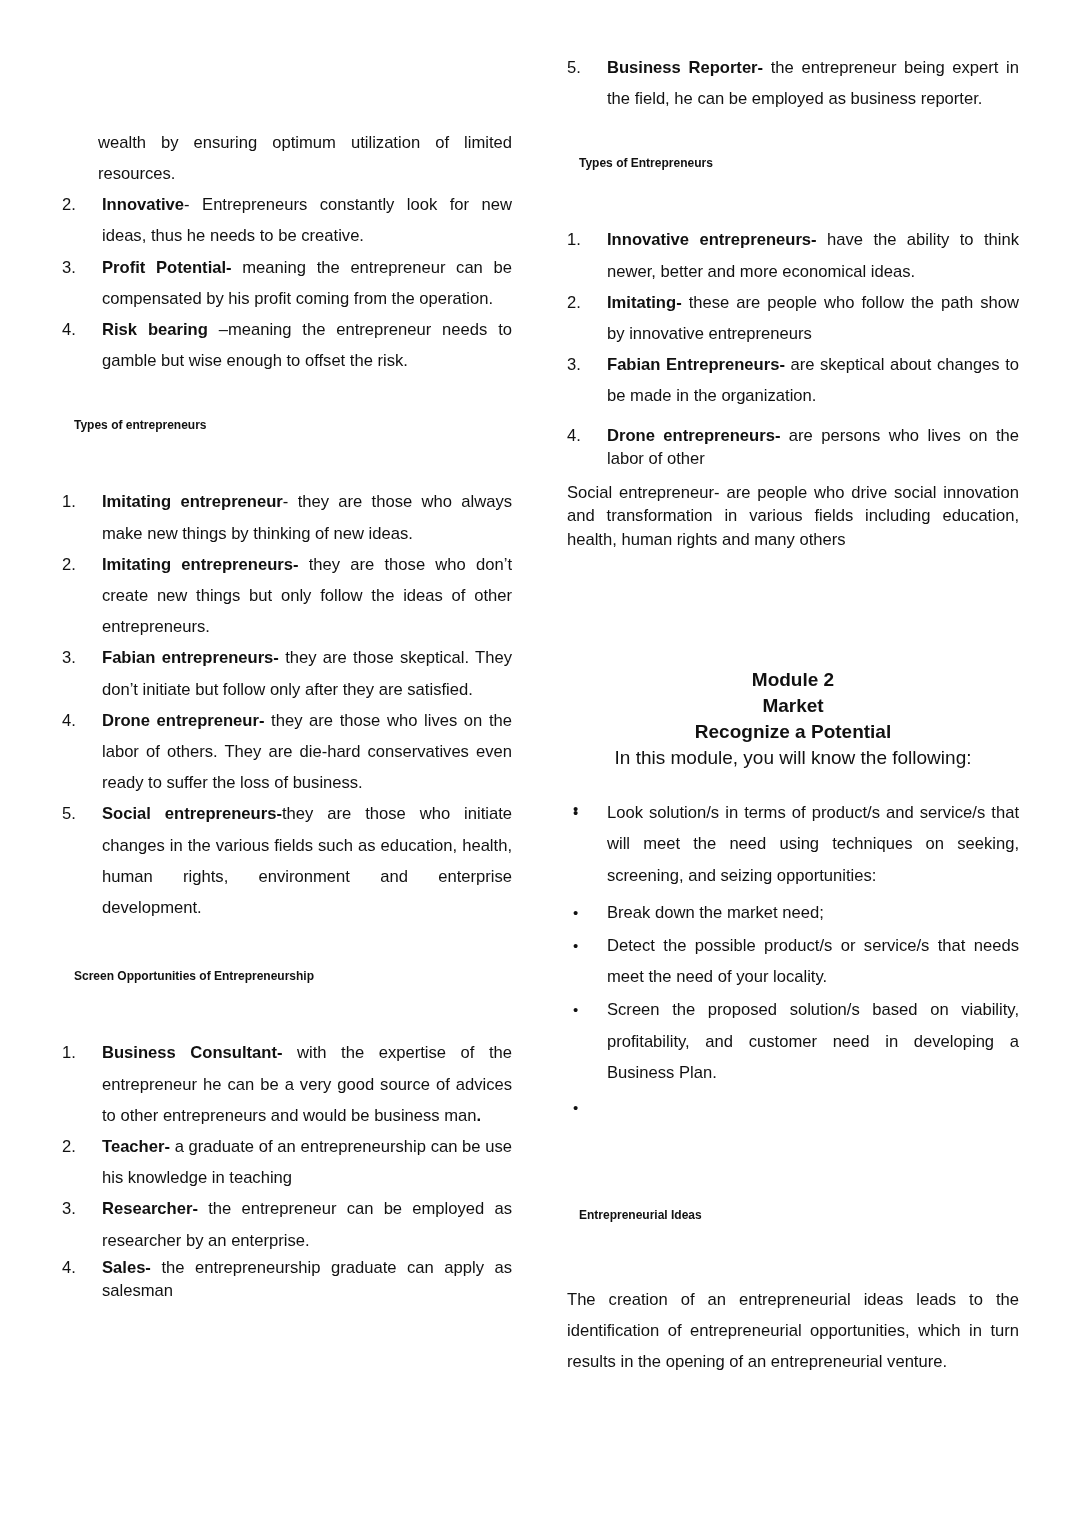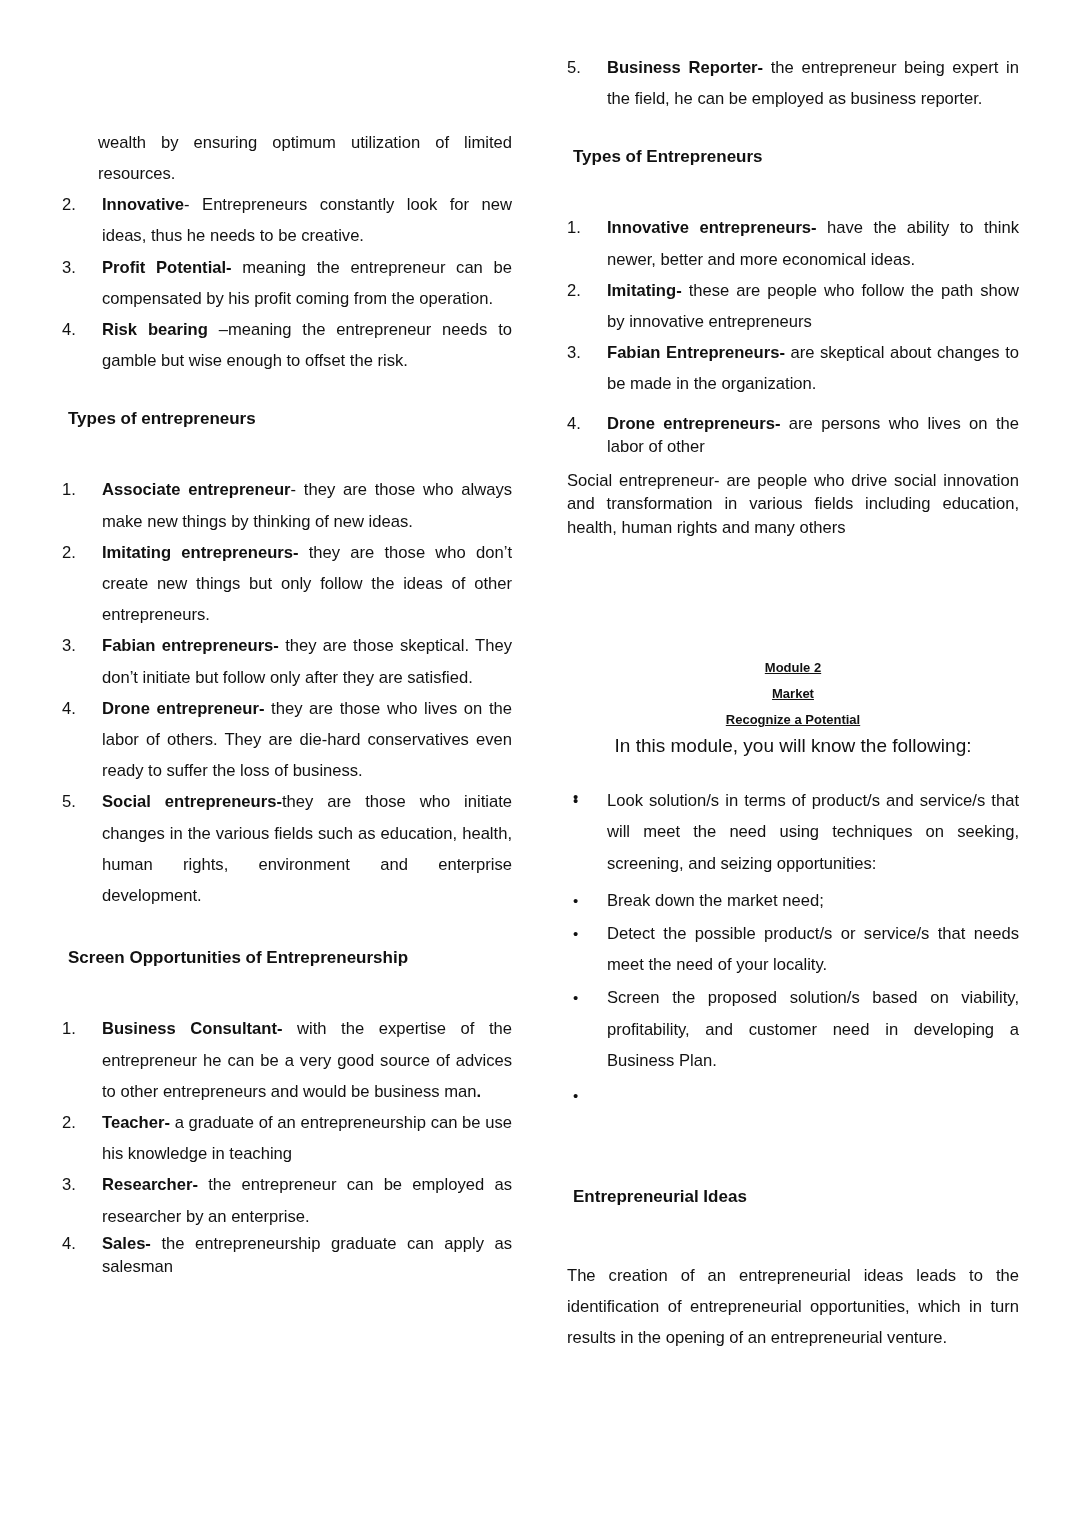--- a/index.html
+++ b/index.html
@@ -42,24 +42,24 @@
     font-size: 16.6px;
     line-height: 31.2px;
     text-align: justify;
     text-justify: inter-word;
     margin: 0;
     hyphens: none;
   }
   .para.tight { line-height: 23.5px; }
 
   .heading {
-    font-size: 17px;
+    font-size: 12px;
     font-weight: bold;
     line-height: 22px;
-    margin: 6px;
+    margin: 12px;
     text-align: left;
   }
 
   
   ol.list, ul.list {
     margin: 0;
     padding: 0;
     list-style: none;
   }
   li.item {
@@ -95,25 +95,24 @@
   .sp-14 { height: 14px; }
   .sp-26 { height: 26px; }
   .sp-30 { height: 30px; }
   .sp-38 { height: 38px; }
   .sp-46 { height: 46px; }
   .sp-70 { height: 70px; }
 
   
   .module-title {
     text-align: center;
-    font-size: 13px;
+    font-size: 19px;
     font-weight: bold;
     line-height: 26px;
     margin: 0;
-    text-decoration: underline;
   }
   .module-intro {
     text-align: center;
     font-size: 19px;
     line-height: 26px;
     margin: 0;
   }
 </style>
 </head>
 <body>
@@ -142,21 +141,21 @@
         </li>
       </ol>
 
       <div class="sp-26"></div>
       <h2 class="heading">Types of entrepreneurs</h2>
       <div class="sp-38"></div>
 
       <ol class="list">
         <li class="item">
           <span class="marker">1.</span>
-          <span class="lead">Associate entrepreneur</span><span>- they are those who always make new things by thinking of new ideas.</span>
+          <span class="lead">Imitating entrepreneur</span><span>- they are those who always make new things by thinking of new ideas.</span>
         </li>
         <li class="item">
           <span class="marker">2.</span>
           <span class="lead">Imitating entrepreneurs-</span><span> they are those who don’t create new things but only follow the ideas of other entrepreneurs.</span>
         </li>
         <li class="item">
           <span class="marker">3.</span>
           <span class="lead">Fabian entrepreneurs-</span><span> they are those skeptical. They don’t initiate but follow only after they are   satisfied.</span>
         </li>
         <li class="item">

